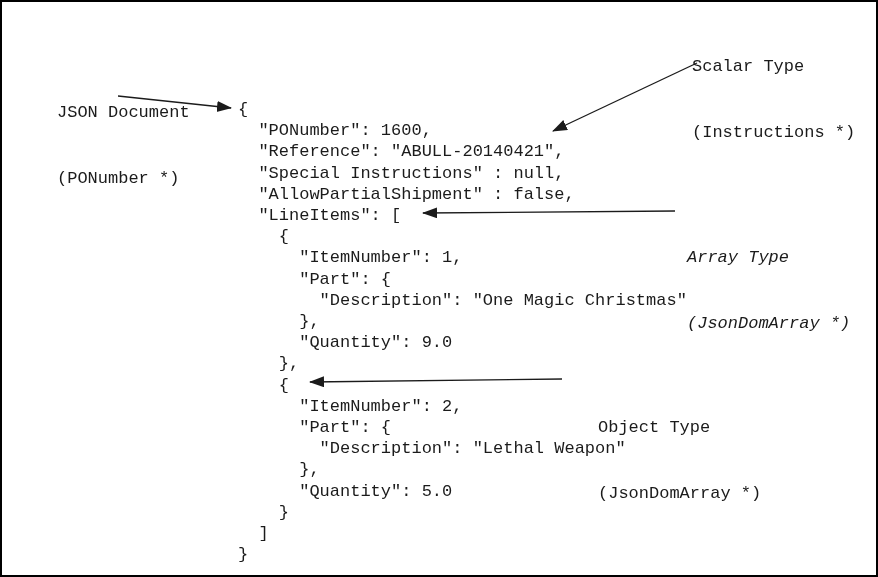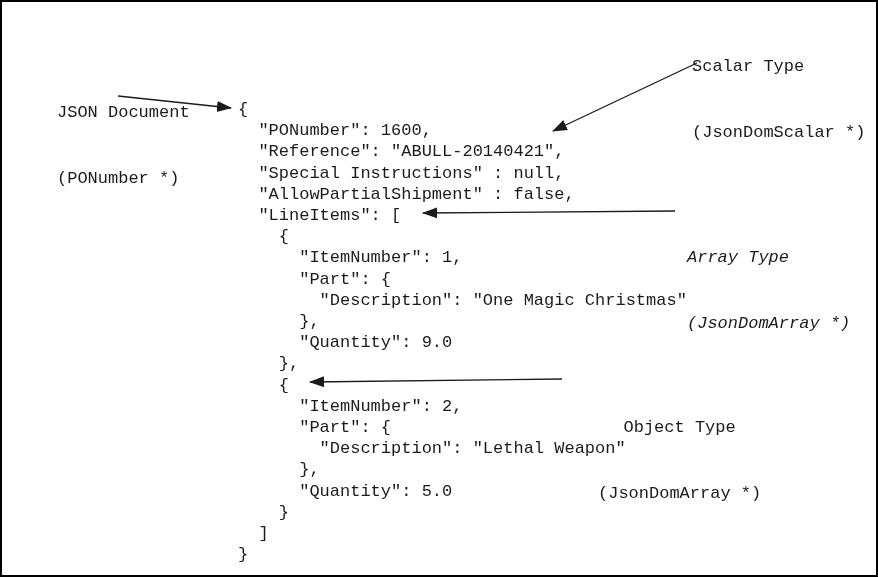--- a/index.html
+++ b/index.html
@@ -45,21 +45,21 @@
     font-family: "Liberation Mono", "DejaVu Sans Mono", monospace;
     font-size: 17px;
     line-height: 21.2px;
     white-space: pre;
   }
   .code div { margin: 0; }
   
   .label-json-document { left: 55px;  top: 56px;  }
   .label-scalar-type   { left: 690px; top: 10px;  }
   .label-array-type    { left: 685px; top: 201px; font-style: italic; }
-  .label-object-type   { left: 596px; top: 371px; text-align: center; }
+  .label-object-type   { left: 596px; top: 371px; }
 </style>
 </head>
 <body>
 
 <div class="canvas">
 
   <svg class="arrow-layer" viewBox="0 0 874 573" xmlns="http://www.w3.org/2000/svg">
     <defs>
       <marker id="ah" markerWidth="18" markerHeight="14" refX="14" refY="5.5" orient="auto" markerUnits="userSpaceOnUse">
         <path d="M0,0 L15,5.5 L0,11 Z" fill="#1b1b1b"></path>
@@ -75,21 +75,21 @@
     <line x1="560" y1="377" x2="308" y2="380" marker-end="url(#ah)"></line>
   </svg>
 
   <div class="label label-json-document">
     <div>JSON Document</div>
     <div>(PONumber *)</div>
   </div>
 
   <div class="label label-scalar-type">
     <div>Scalar Type</div>
-    <div>(JsonDomScalar *)</div>
+    <div>(Instructions *)</div>
   </div>
 
   <div class="label label-array-type">
     <div>Array Type</div>
     <div>(JsonDomArray *)</div>
   </div>
 
   <div class="label label-object-type">
     <div>Object Type</div>
     <div>(JsonDomArray *)</div>

